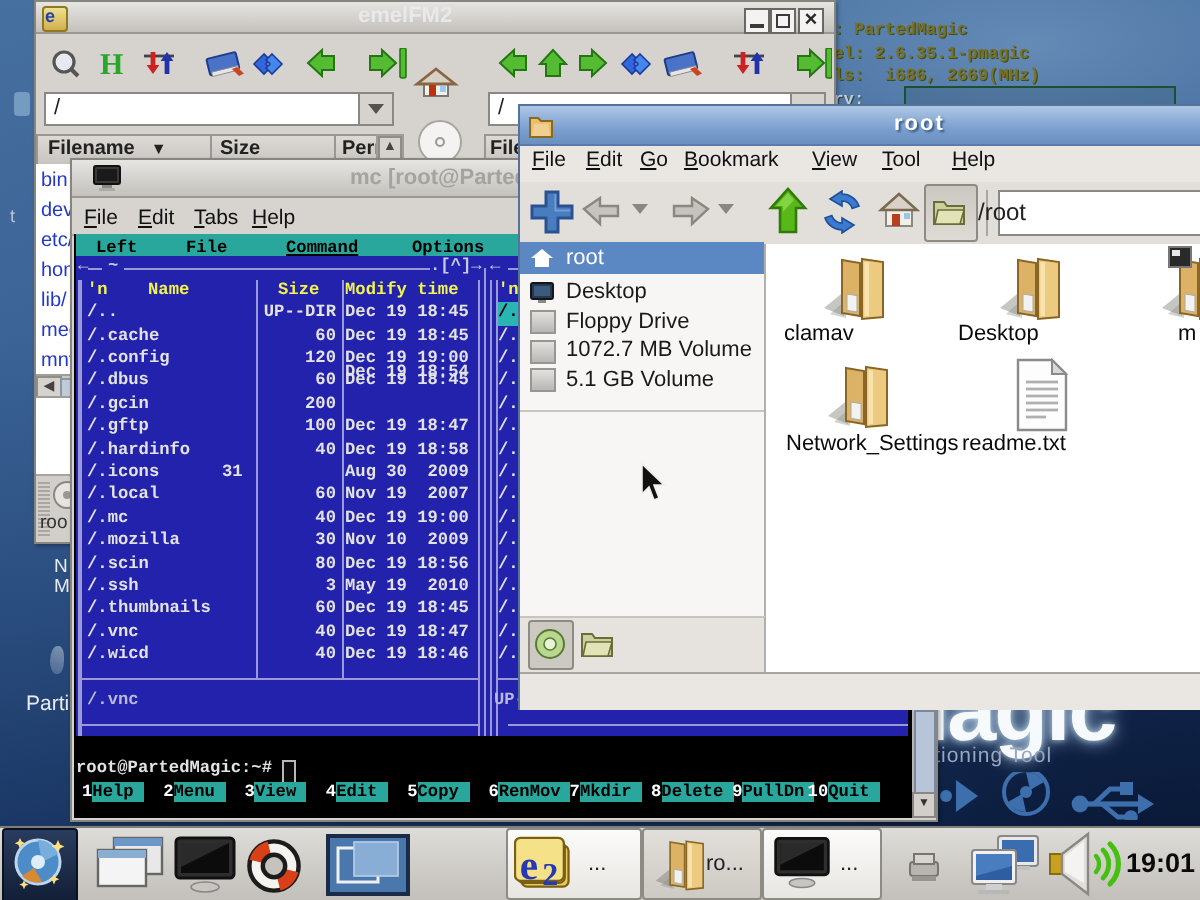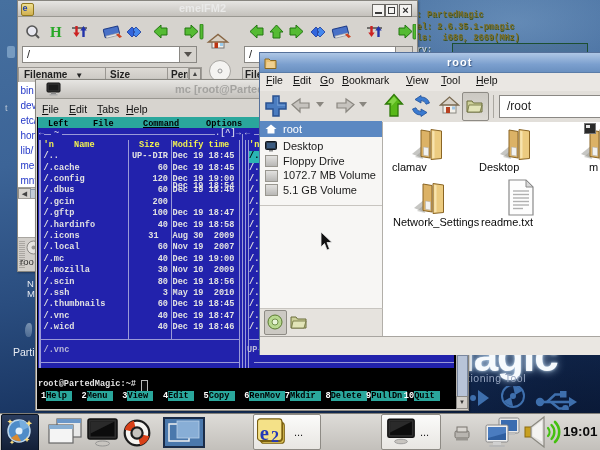--- a/index.html
+++ b/index.html
@@ -281,21 +281,21 @@
 <div class="mono abs tw" style="left:5.5px;top:79.8px;">/.gcin</div>
 <div class="mono abs tw" style="left:75px;top:79.8px;width:55px;text-align:right;">200</div>
 <div class="mono abs tw" style="left:134.5px;top:64px;">Dec 19 18:54</div>
 <div class="mono abs tw" style="left:5.5px;top:91.2px;">/.gftp</div>
 <div class="mono abs tw" style="left:75px;top:91.2px;width:55px;text-align:right;">100</div>
 <div class="mono abs tw" style="left:134.5px;top:91.2px;">Dec 19 18:47</div>
 <div class="mono abs tw" style="left:5.5px;top:102.6px;">/.hardinfo</div>
 <div class="mono abs tw" style="left:75px;top:102.6px;width:55px;text-align:right;">40</div>
 <div class="mono abs tw" style="left:134.5px;top:102.6px;">Dec 19 18:58</div>
 <div class="mono abs tw" style="left:5.5px;top:114.0px;">/.icons</div>
-<div class="mono abs tw" style="left:88px;top:114.0px;width:55px;text-align:center;">31</div>
+<div class="mono abs tw" style="left:73px;top:114.0px;width:55px;text-align:left;">31</div>
 <div class="mono abs tw" style="left:134.5px;top:114.0px;">Aug 30  2009</div>
 <div class="mono abs tw" style="left:5.5px;top:125.4px;">/.local</div>
 <div class="mono abs tw" style="left:75px;top:125.4px;width:55px;text-align:right;">60</div>
 <div class="mono abs tw" style="left:134.5px;top:125.4px;">Nov 19  2007</div>
 <div class="mono abs tw" style="left:5.5px;top:136.8px;">/.mc</div>
 <div class="mono abs tw" style="left:75px;top:136.8px;width:55px;text-align:right;">40</div>
 <div class="mono abs tw" style="left:134.5px;top:136.8px;">Dec 19 19:00</div>
 <div class="mono abs tw" style="left:5.5px;top:148.2px;">/.mozilla</div>
 <div class="mono abs tw" style="left:75px;top:148.2px;width:55px;text-align:right;">30</div>
 <div class="mono abs tw" style="left:134.5px;top:148.2px;">Nov 10  2009</div>
@@ -395,21 +395,21 @@
     <rect x="7" y="12" width="4" height="6" fill="#b84020"></rect>
     <rect x="13" y="11.5" width="3" height="3" fill="#9cc4e4"></rect>
   </svg>
   <div class="abs" style="left:202px;top:39px;width:25px;height:27px;background:linear-gradient(#cbc8c2,#dedbd5);border:1px solid #8e8b85;border-radius:2px;"></div>
   <svg class="abs" style="left:206px;top:45px;" width="18" height="15" viewBox="0 0 18 15">
     <path d="M1 3 h5 l1.5 2 H16 v9 H1 z" fill="#cdd09a" stroke="#6a6d3a" stroke-width="1"></path>
     <path d="M3 7 h13 l-2 7 H1.5 z" fill="#e2e4b8" stroke="#6a6d3a" stroke-width="0.8"></path>
   </svg>
   <div class="abs" style="left:233px;top:42px;width:1px;height:23px;background:#aaa7a0;"></div>
   <div class="abs" style="left:239px;top:42px;width:149px;height:21px;background:#fff;border:1px solid #8a8884;"></div>
-  <div class="abs" style="left:247px;top:46px;font-size:12px;color:#222;">/root</div>
+  <div class="abs" style="left:229px;top:46px;font-size:12px;color:#222;">/root</div>
 
   <div class="abs" style="left:0;top:69px;width:122px;height:214px;background:#f7f6f4;border-right:1px solid #b2afa9;"></div>
   <div class="abs" style="left:0;top:68px;width:122px;height:15.5px;background:#5b88c2;"></div>
   <svg class="abs" style="left:5px;top:70px;" width="12" height="12" viewBox="0 0 12 12">
     <rect x="2.5" y="6" width="7" height="4.5" fill="#fff"></rect>
     <path d="M0.5 6 L6 1.5 L11.5 6 z" fill="#fff"></path>
   </svg>
   <div class="abs" style="left:23px;top:70px;font-size:11px;color:#fff;">root</div>
   <svg class="abs" style="left:5px;top:87px;" width="12" height="12" viewBox="0 0 12 12">
     <rect x="0.5" y="1.5" width="11" height="8" rx="1" fill="#28384a" stroke="#10161e" stroke-width="1"></rect>
@@ -524,20 +524,26 @@
   <div class="tkbtn" style="left:253px;width:66px;background:linear-gradient(#fbfbfa,#e8e6e2);">
     <svg class="abs" style="left:3px;top:2px;" width="32" height="31" viewBox="0 0 34 33">
       <rect x="4" y="6" width="25" height="22" rx="3" fill="#e8cc60" stroke="#7a6010" stroke-width="1.2"></rect>
       <rect x="2" y="4" width="25" height="22" rx="3" fill="#f0d870" stroke="#7a6010" stroke-width="1.2"></rect>
       <rect x="0.5" y="2" width="26" height="23" rx="3" fill="#f4e188" stroke="#7a6010" stroke-width="1.2"></rect>
       <text x="3" y="24" font-size="22" font-weight="bold" fill="#2438b8" font-family="Liberation Serif">e</text>
       <text x="15" y="27" font-size="17" font-weight="bold" fill="#2438b8" font-family="Liberation Serif">2</text>
     </svg>
     <span style="left:40px;">...</span>
   </div>
+  <div class="tkbtn" style="left:321px;width:58px;background:linear-gradient(#e2dfda,#cdcac4);">
+    <svg class="abs" style="left:5px;top:2px;" width="26" height="31" viewBox="0 0 30 34">
+        <use href="#fold" transform="scale(0.93)"></use>
+      </svg>
+    <span style="left:31px;">ro...</span>
+  </div>
   <div class="tkbtn" style="left:381px;width:58px;background:linear-gradient(#fbfbfa,#e8e6e2);">
     <svg class="abs" style="left:4px;top:3px;" width="30" height="27" viewBox="0 0 33 29">
       <rect x="2" y="1" width="29" height="20" rx="2" fill="#2e2e2e" stroke="#111" stroke-width="1.5"></rect>
       <rect x="4.5" y="3.5" width="24" height="15" fill="#0c0c0c"></rect>
       <path d="M4.5 3.5 l24 0 l-24 12 z" fill="#2a2a2a"></path>
       <ellipse cx="16.5" cy="25.5" rx="7" ry="2.5" fill="#c8c5c0" stroke="#888" stroke-width="0.8"></ellipse>
     </svg>
     <span style="left:38px;">...</span>
   </div>
 

